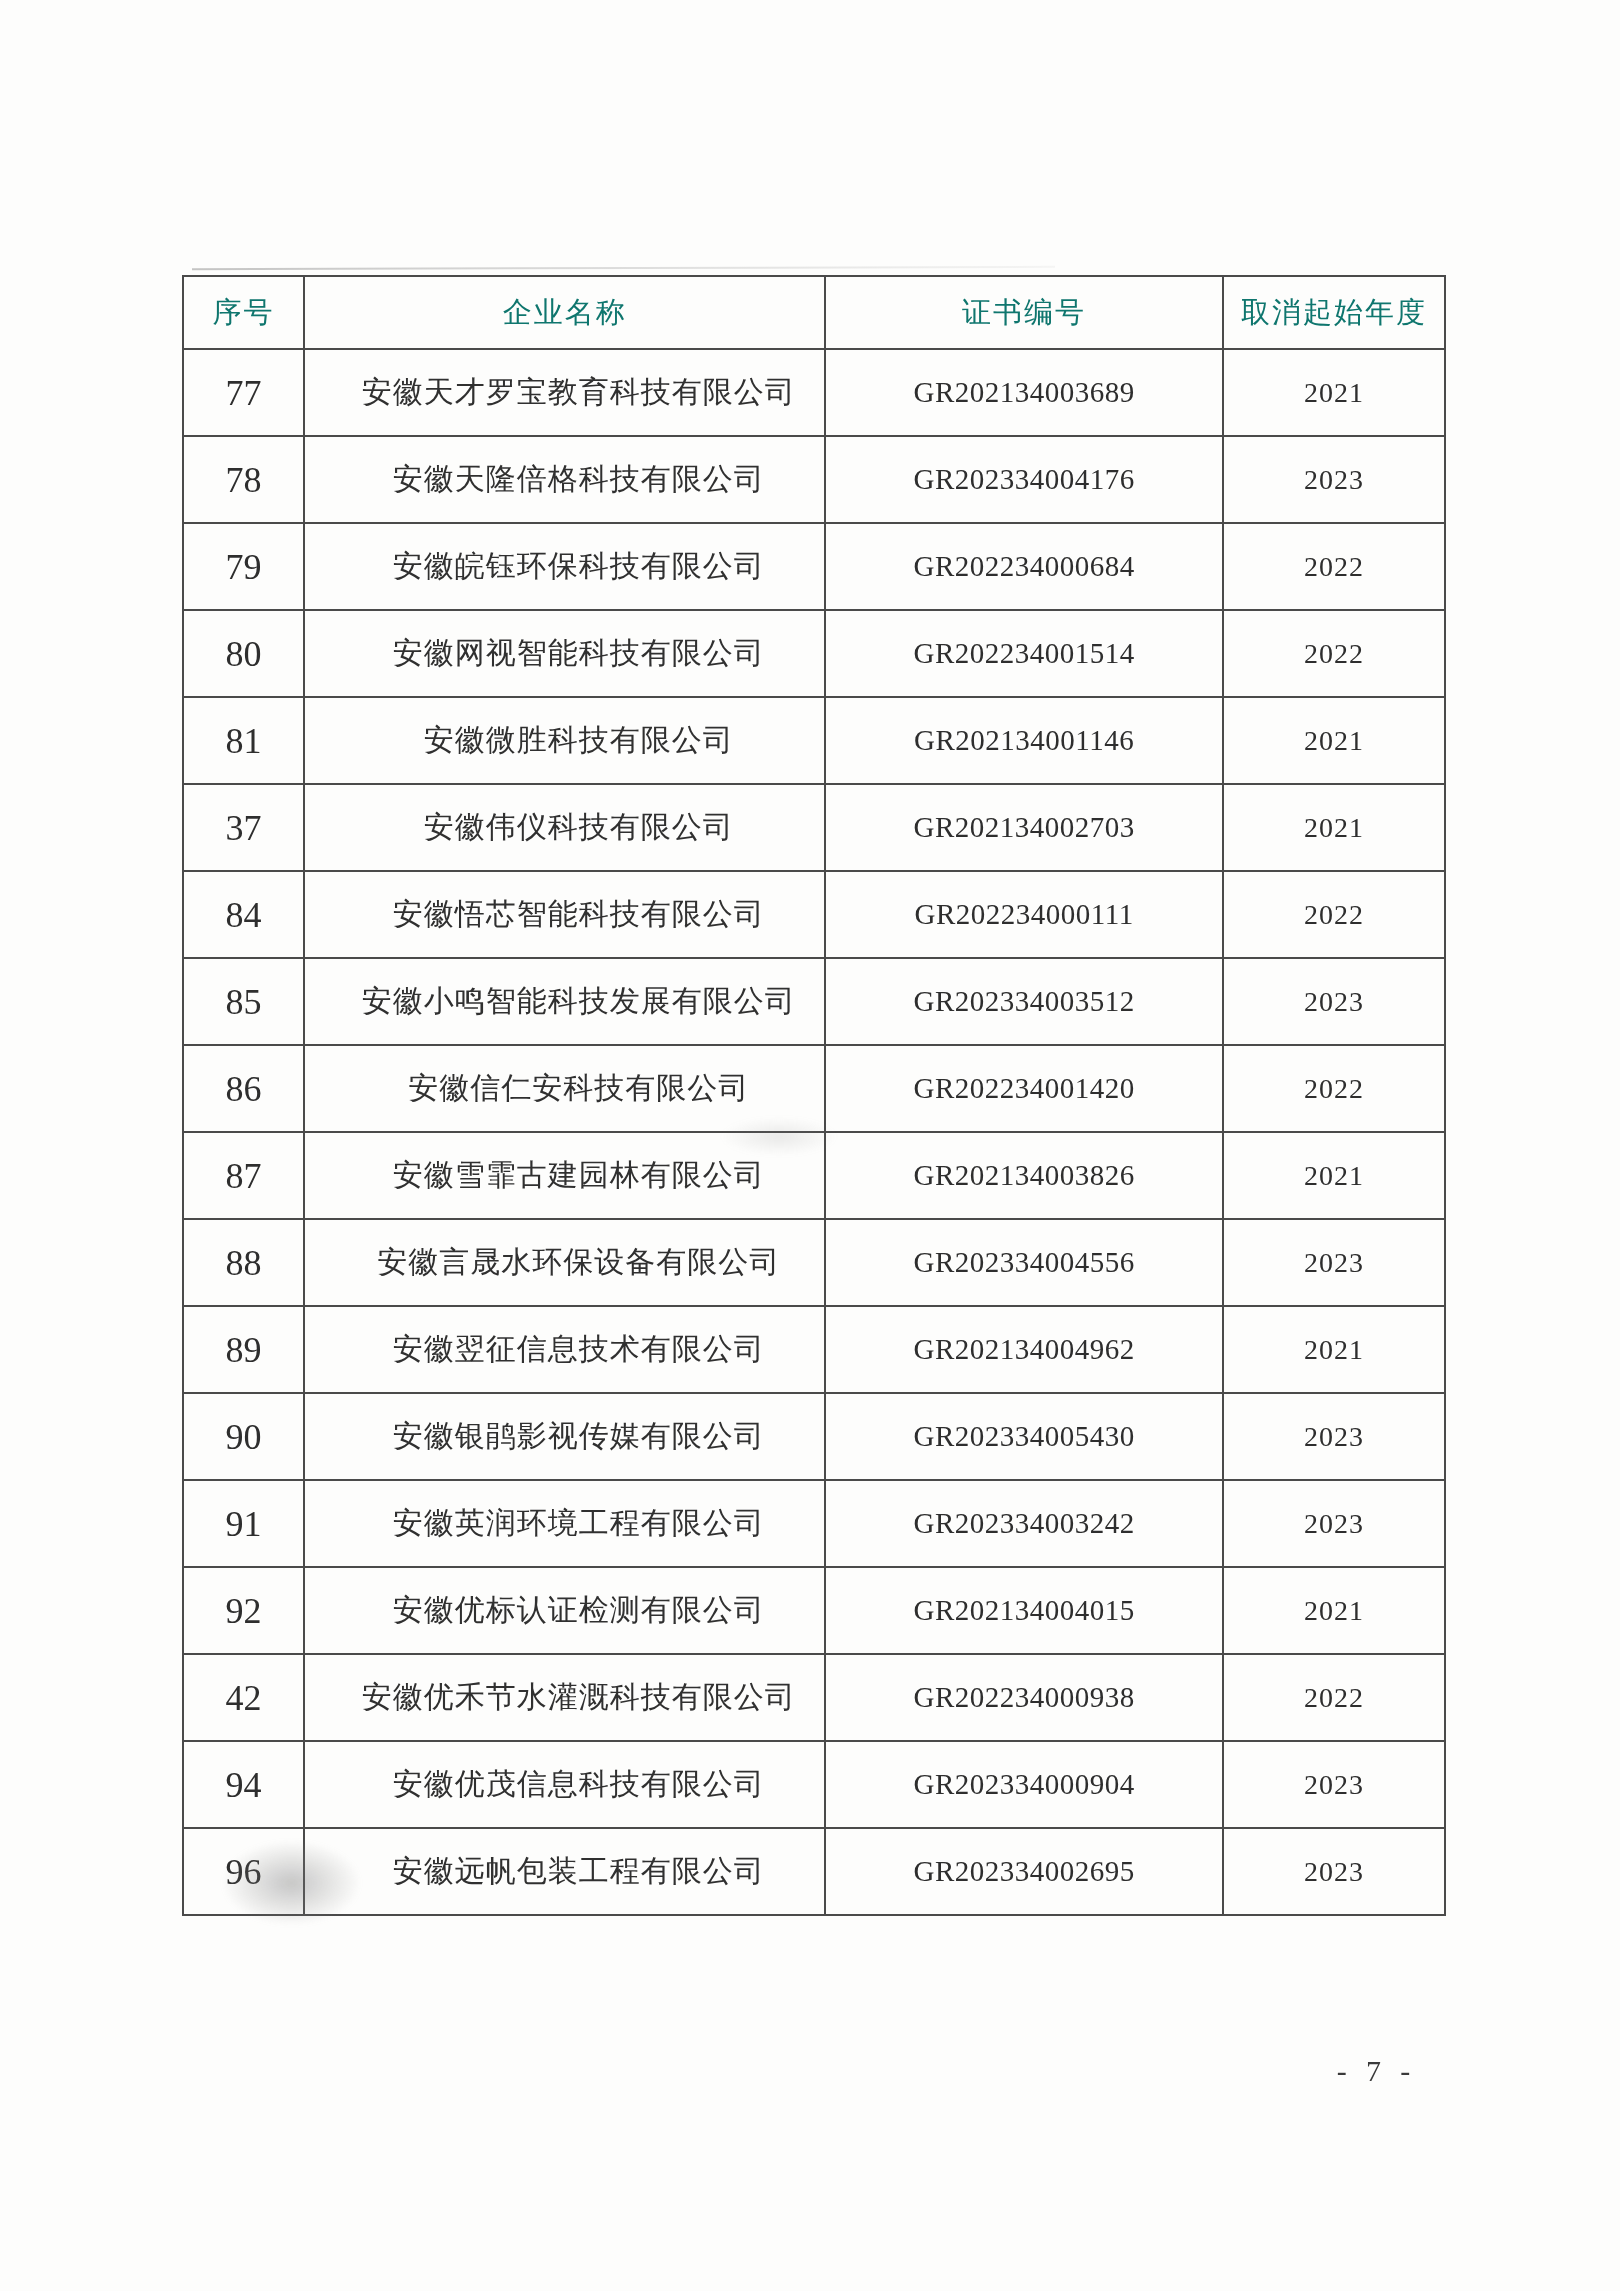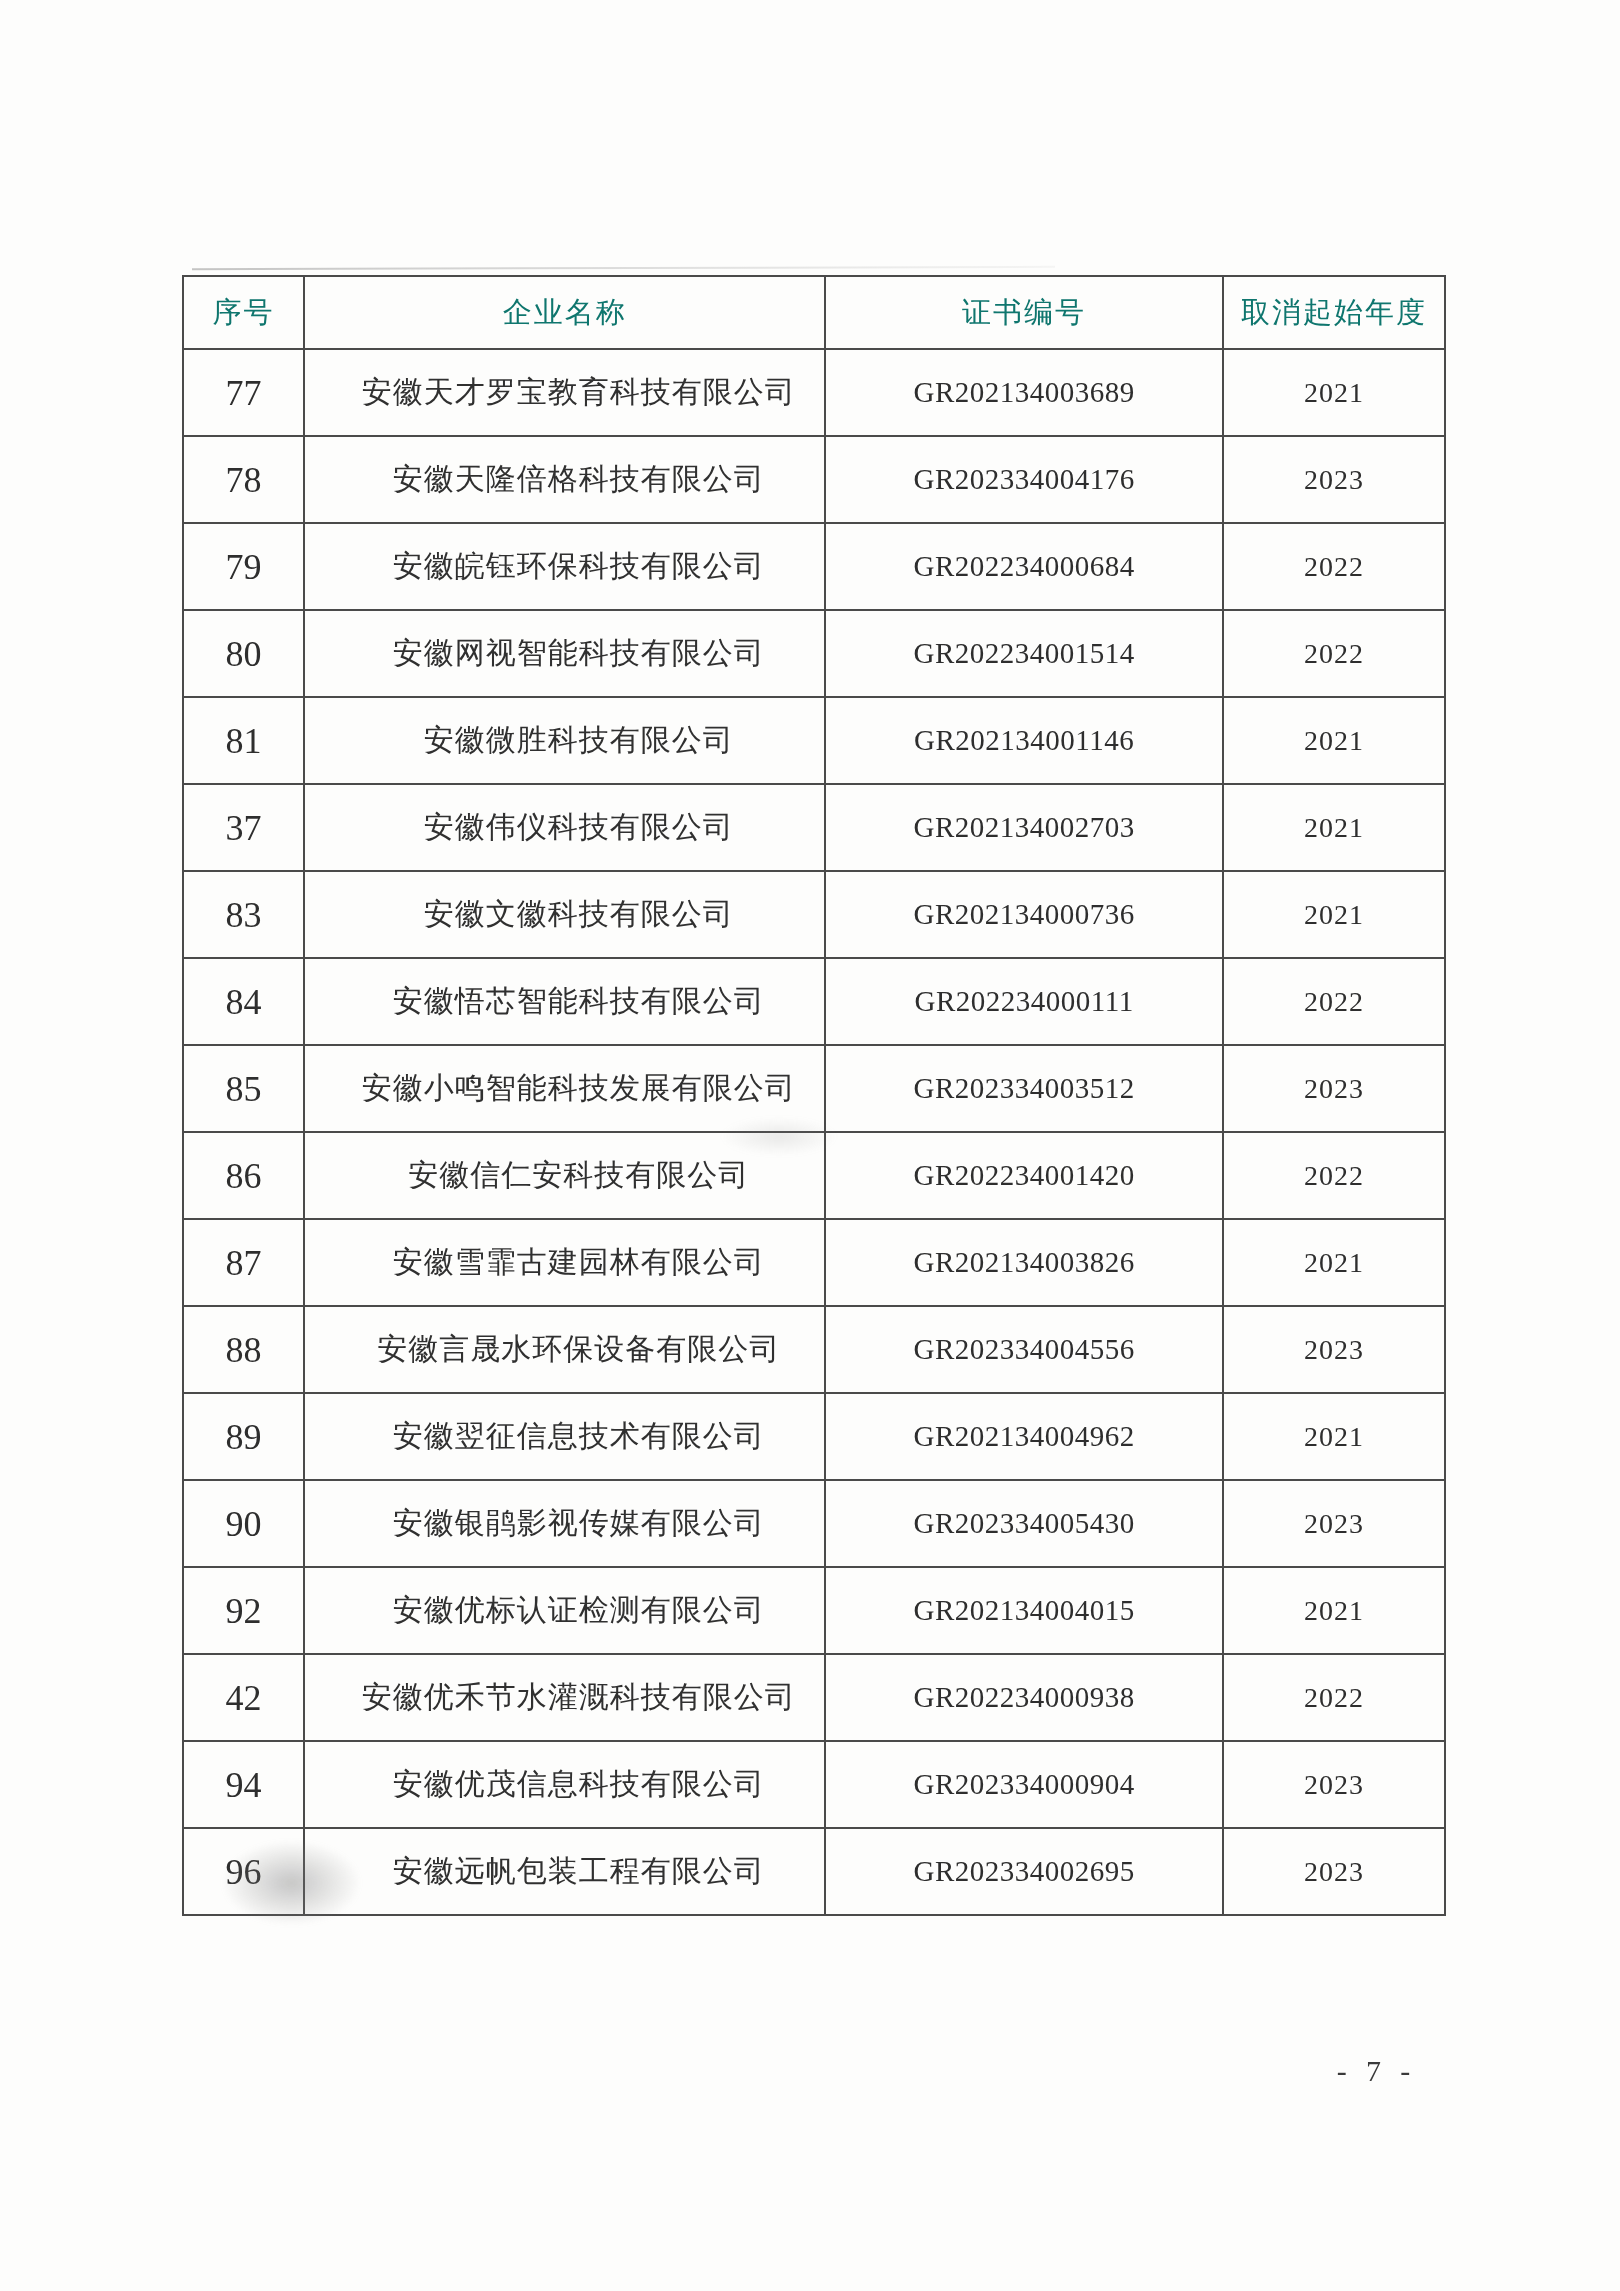--- a/index.html
+++ b/index.html
@@ -124,26 +124,20 @@
             <td class="c-cert">GR202134001146</td>
             <td class="c-year">2021</td>
           </tr>
           <tr>
             <td class="c-no">37</td>
             <td class="c-name">安徽伟仪科技有限公司</td>
             <td class="c-cert">GR202134002703</td>
             <td class="c-year">2021</td>
           </tr>
           <tr>
-            <td class="c-no">83</td>
-            <td class="c-name">安徽文徽科技有限公司</td>
-            <td class="c-cert">GR202134000736</td>
-            <td class="c-year">2021</td>
-          </tr>
-          <tr>
             <td class="c-no">84</td>
             <td class="c-name">安徽悟芯智能科技有限公司</td>
             <td class="c-cert">GR202234000111</td>
             <td class="c-year">2022</td>
           </tr>
           <tr>
             <td class="c-no">85</td>
             <td class="c-name">安徽小鸣智能科技发展有限公司</td>
             <td class="c-cert">GR202334003512</td>
             <td class="c-year">2023</td>
@@ -172,20 +166,26 @@
             <td class="c-cert">GR202134004962</td>
             <td class="c-year">2021</td>
           </tr>
           <tr>
             <td class="c-no">90</td>
             <td class="c-name">安徽银鹃影视传媒有限公司</td>
             <td class="c-cert">GR202334005430</td>
             <td class="c-year">2023</td>
           </tr>
           <tr>
+            <td class="c-no">91</td>
+            <td class="c-name">安徽英润环境工程有限公司</td>
+            <td class="c-cert">GR202334003242</td>
+            <td class="c-year">2023</td>
+          </tr>
+          <tr>
             <td class="c-no">92</td>
             <td class="c-name">安徽优标认证检测有限公司</td>
             <td class="c-cert">GR202134004015</td>
             <td class="c-year">2021</td>
           </tr>
           <tr>
             <td class="c-no">42</td>
             <td class="c-name">安徽优禾节水灌溉科技有限公司</td>
             <td class="c-cert">GR202234000938</td>
             <td class="c-year">2022</td>

